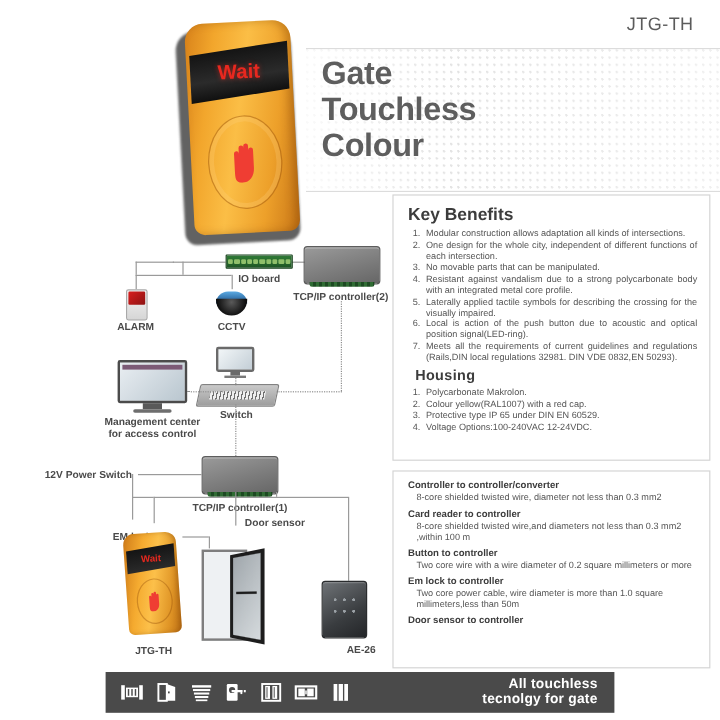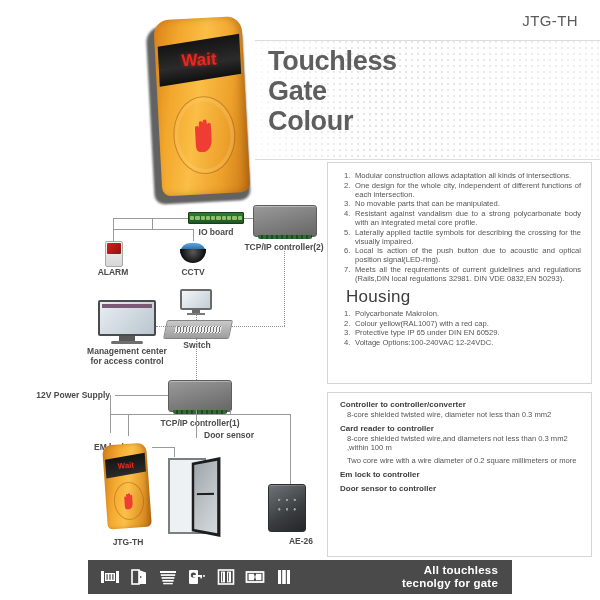--- a/index.html
+++ b/index.html
@@ -166,21 +166,21 @@
     border:1px solid rgba(150,80,10,.4);}
 
   
   .panel{
     position:absolute;border:1px solid #d5d5d5;background:#fff;box-sizing:border-box;
   }
   .panel-a{left:327px;top:162px;width:265px;height:222px;padding:8px 10px 6px 12px;}
   .panel-b{left:327px;top:392px;width:265px;height:165px;padding:7px 10px 6px 12px;}
 
   h2.sec{font-size:14.5px;font-weight:bold;color:#3c3c3c;margin:0 0 3px 0;}
-  h3.sub{font-size:17px;font-weight:normal;color:#3c3c3c;margin:4px 0 2px 6px;letter-spacing:.3px;}
+  h3.sub{font-size:12px;font-weight:bold;color:#3c3c3c;margin:4px 0 2px 6px;letter-spacing:.3px;}
   ol.nums{margin:0;padding:0;list-style:none;}
   ol.nums li{
     font-size:7.6px;line-height:9.1px;color:#555;
     padding-left:15px;position:relative;margin-bottom:.5px;text-align:justify;
   }
   ol.nums li .n{position:absolute;left:4px;top:0;}
 
   .cable-item{margin-bottom:4.5px;}
   .cable-item .ct{font-size:8px;font-weight:bold;color:#3c3c3c;line-height:10px;}
   .cable-item .cd{font-size:7.6px;line-height:9px;color:#555;padding-left:7px;}
@@ -200,22 +200,22 @@
 </head>
 <body>
 
 <div class="page">
 
   <div class="model-no">JTG-TH</div>
 
   <div class="hero-band"></div>
 
   <div class="hero-title">
+    <div>Gate</div>
     <div>Touchless</div>
-    <div>Gate</div>
     <div>Colour</div>
   </div>
 
   <div class="hero-device">
     <div class="dev-shadow"></div>
     <div class="dev-body">
       <div class="dev-screen">
         <span>Wait</span>
       </div>
       <div class="dev-ring">
@@ -285,21 +285,21 @@
     <div class="dlabel wrap" style="left:84px;top:150px;width:86px;">
       <span>Management center</span><br>
       <span>for access control</span>
     </div>
 
     <div class="dwire v" style="left:196px;top:141px;height:43px;"></div>
 
     <div class="ctrl-box" style="left:168px;top:184px;width:62px;height:30px;"></div>
     <div class="dlabel" style="left:148px;top:222px;width:104px;">TCP/IP controller(1)</div>
 
-    <div class="dlabel" style="left:6px;top:194px;width:104px;text-align:right;">12V Power Supply</div>
+    <div class="dlabel" style="left:6px;top:194px;width:104px;text-align:right;">12V Power Switch</div>
     <div class="wire h" style="left:115px;top:199px;width:53px;"></div>
 
     <div class="wire v" style="left:110px;top:199px;height:38px;"></div>
     <div class="wire h" style="left:110px;top:218px;width:18px;"></div>
     <div class="wire v" style="left:128px;top:218px;height:22px;"></div>
     <div class="wire h" style="left:128px;top:218px;width:102px;"></div>
     <div class="wire v" style="left:230px;top:214px;height:4px;"></div>
     <div class="wire h" style="left:230px;top:218px;width:60px;"></div>
     <div class="wire v" style="left:290px;top:218px;height:70px;"></div>
 
@@ -326,20 +326,21 @@
     <div class="door-ico" style="left:168px;top:262px;">
       <div class="frame"></div>
         <div class="leaf"></div>
     </div>
 
     <div class="reader-ico" style="left:268px;top:288px;"></div>
     <div class="dlabel" style="left:271px;top:340px;width:60px;">AE-26</div>
   </div>
 
   <div class="panel panel-a">
+    <h2 class="sec">Key Benefits</h2>
     <ol class="nums">
       <li><span class="n">1.</span><span>Modular construction allows adaptation all kinds of intersections.</span></li>
       <li><span class="n">2.</span><span>One design for the whole city, independent of different functions of each intersection.</span></li>
       <li><span class="n">3.</span><span>No movable parts that can be manipulated.</span></li>
       <li><span class="n">4.</span><span>Resistant against  vandalism due to a strong polycarbonate body with an integrated metal core profile.</span></li>
       <li><span class="n">5.</span><span>Laterally applied tactile symbols for describing the crossing for the visually impaired.</span></li>
       <li><span class="n">6.</span><span>Local is action of the push button due to acoustic and optical position signal(LED-ring).</span></li>
       <li><span class="n">7.</span><span>Meets all the requirements of current guidelines and regulations (Rails,DIN local regulations 32981. DIN VDE 0832,EN 50293).</span></li>
     </ol>
 
@@ -355,24 +356,26 @@
   <div class="panel panel-b">
     <div class="cable-item">
       <div class="ct">Controller to controller/converter</div>
       <div class="cd">8-core shielded twisted  wire, diameter  not less than 0.3 mm2</div>
     </div>
     <div class="cable-item">
       <div class="ct">Card reader to controller</div>
       <div class="cd">8-core shielded twisted  wire,and  diameters not less than 0.3 mm2 ,within 100 m</div>
     </div>
     <div class="cable-item">
+      <div class="ct">Button to controller</div>
       <div class="cd">Two core wire with a wire diameter of 0.2 square millimeters or more</div>
     </div>
     <div class="cable-item">
       <div class="ct">Em lock to controller</div>
+      <div class="cd">Two core power cable, wire diameter is more than 1.0 square millimeters,less than 50m</div>
     </div>
     <div class="cable-item">
       <div class="ct">Door sensor to controller</div>
     </div>
   </div>
 
   <div class="footer">
     <div class="footer-icons">
 
       <div class="ficon">

